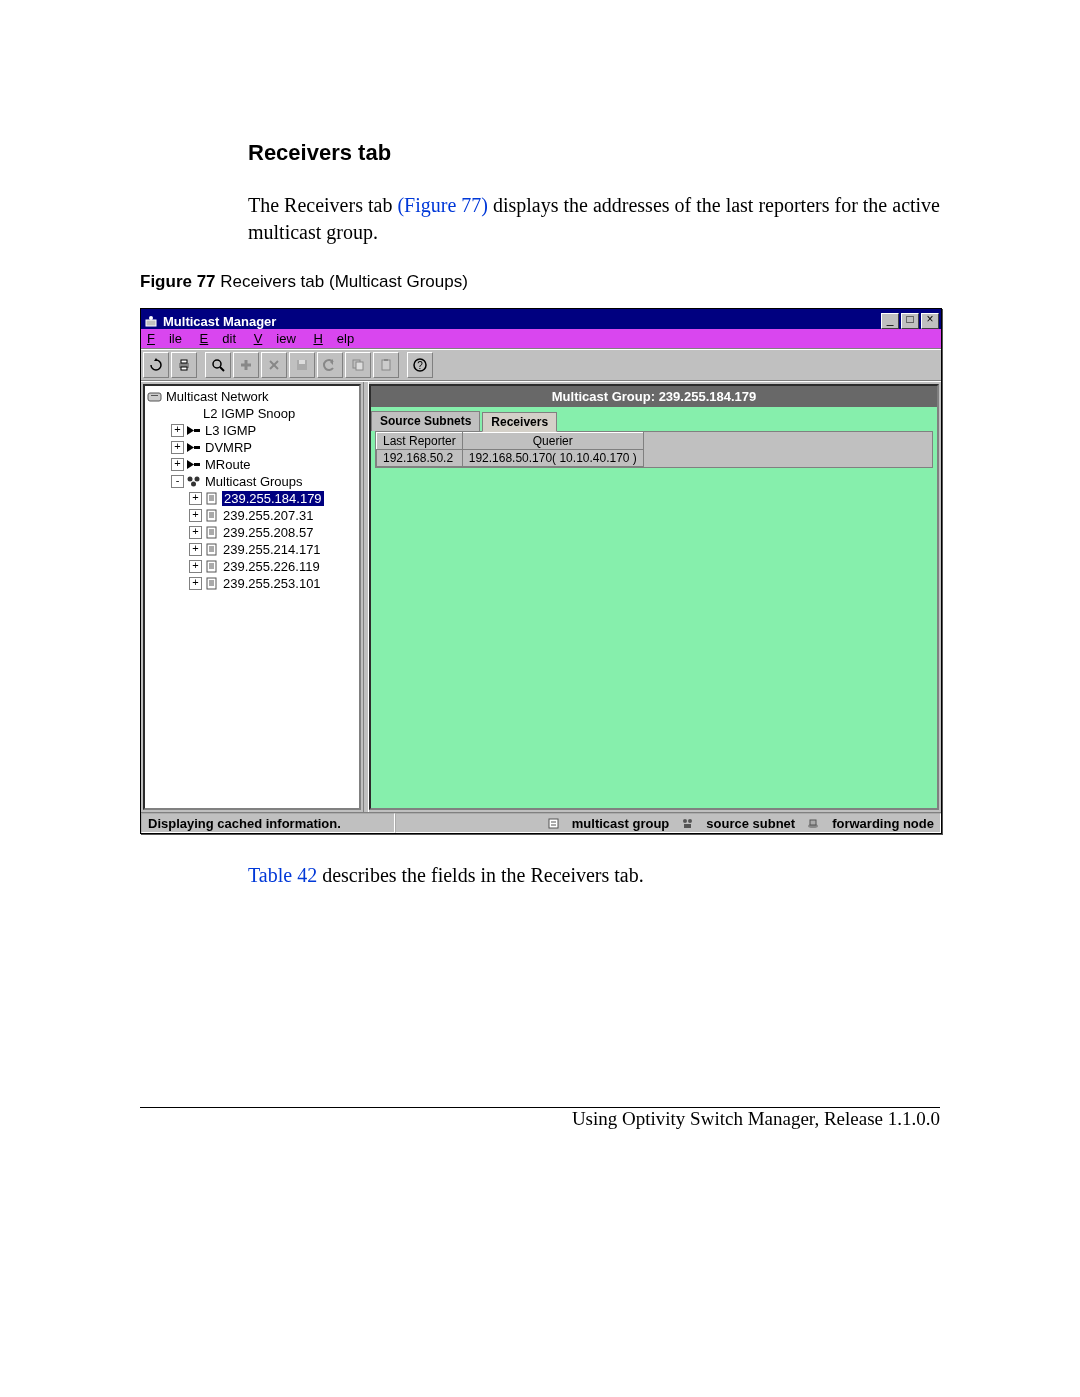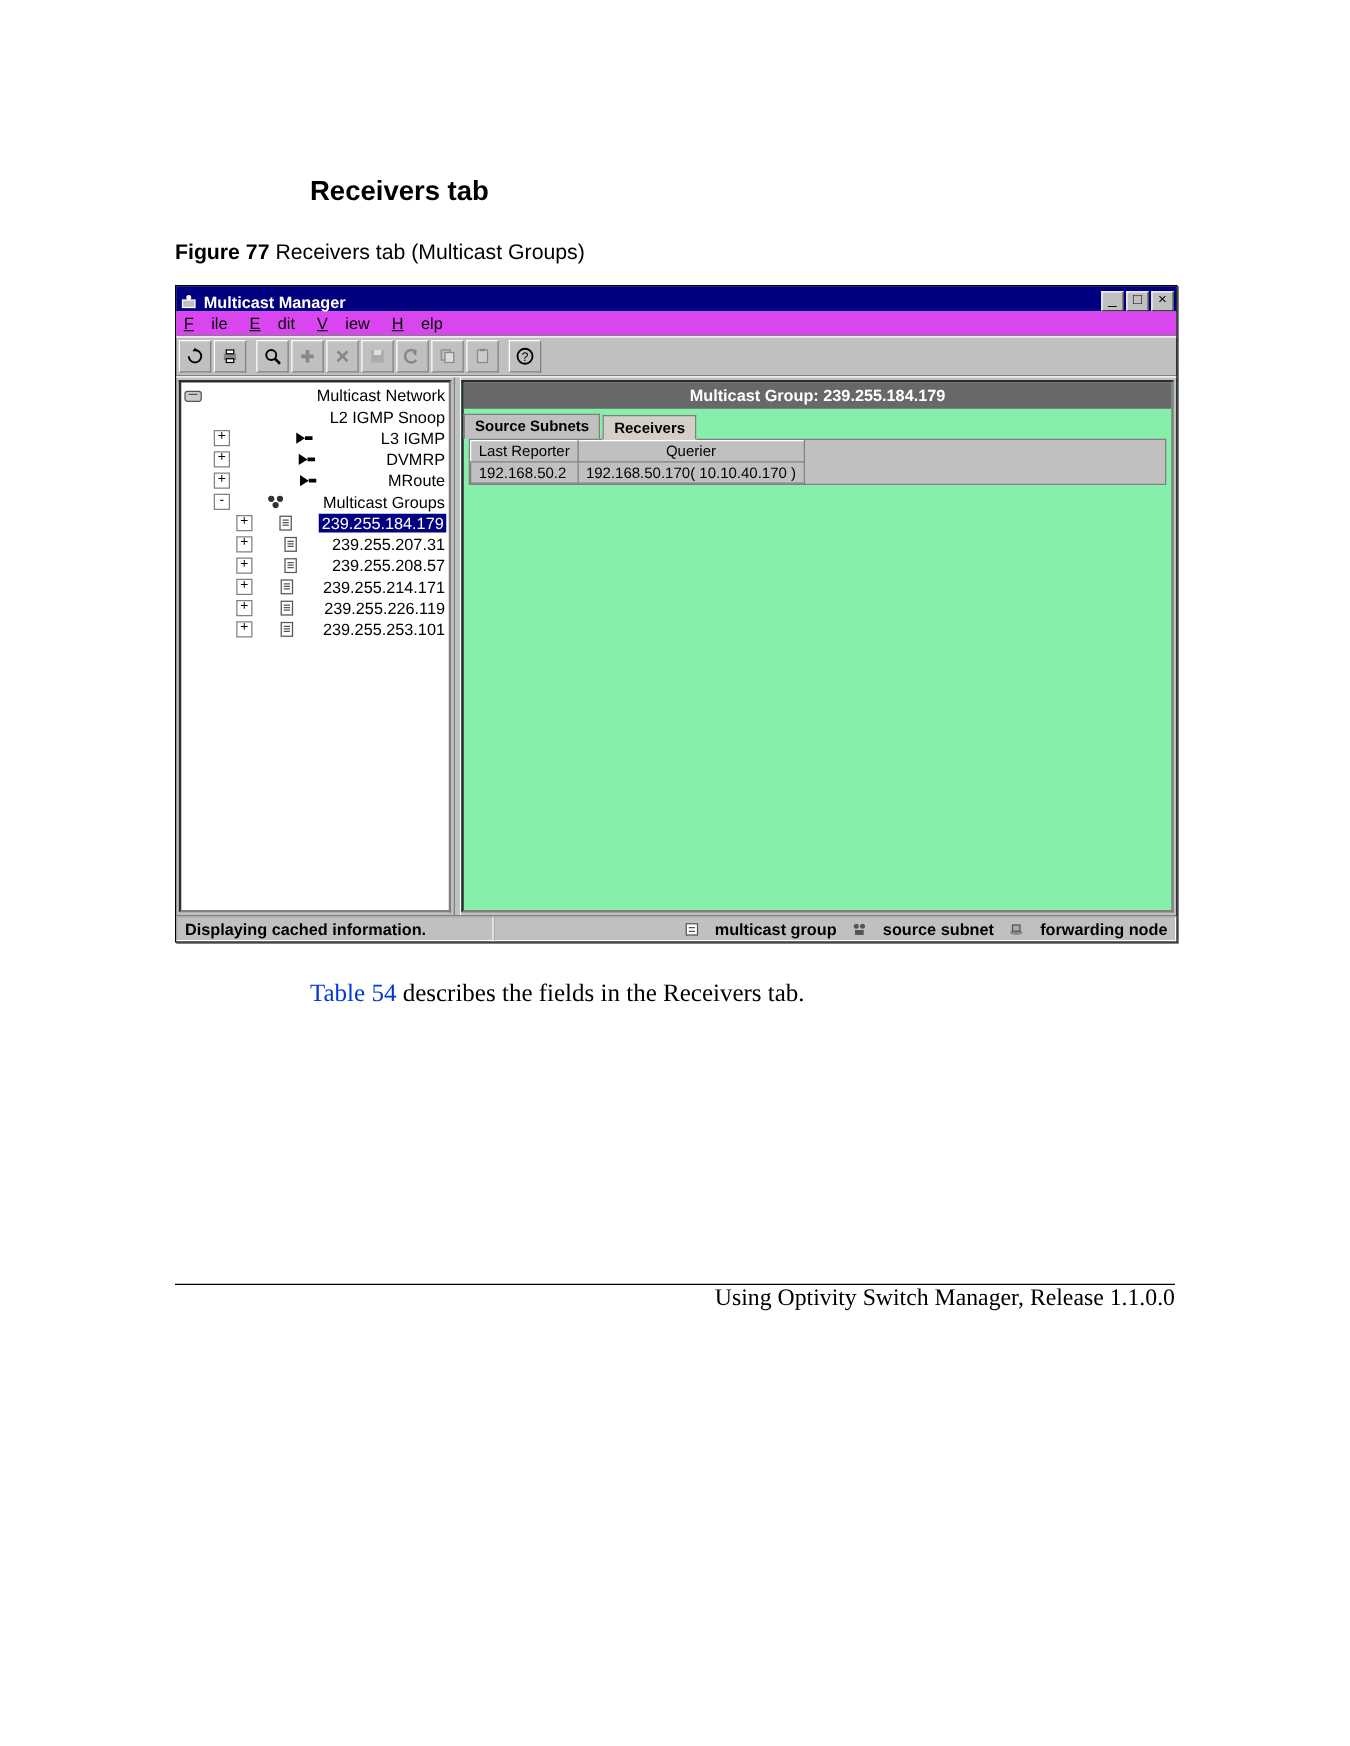--- a/index.html
+++ b/index.html
@@ -96,21 +96,21 @@
   
   .tree-panel {
     width: 210px;
     background: #fff;
     border: 2px inset #808080;
     margin: 2px;
     overflow: hidden;
     font-size: 13px;
     padding: 2px;
   }
-  .tree-row { display: flex; align-items: center; height: 17px; white-space: nowrap; justify-content: space-between; }
+  .tree-row { display: flex; align-items: center; height: 17px; white-space: nowrap; }
   .expander {
     width: 11px; height: 11px;
     border: 1px solid #808080;
     font-size: 11px; line-height: 9px;
     text-align: center;
     display: inline-block;
     background: #fff;
     margin-right: 2px;
   }
   .node-icon {
@@ -192,20 +192,23 @@
 
   svg { display: block; }
 </style>
 </head>
 <body>
 
 <div class="page">
 
   <div class="indent-col">
     <div class="section-heading">Receivers tab</div>
+    <div class="body-text">
+      <span>The Receivers tab </span><span class="ref-link">(Figure 77)</span><span> displays the addresses of the last reporters for the active multicast group.</span>
+    </div>
   </div>
 
   <div class="figure-caption">
     <span class="fignum">Figure 77</span><span>   Receivers tab (Multicast Groups)</span>
   </div>
 
   <div class="win">
     <div class="titlebar">
       <span class="ticon">
         <svg width="14" height="14">
@@ -482,19 +485,19 @@
                 <rect x="3" y="3" width="6" height="5" fill="#aaa" stroke="#555"></rect>
               </svg>
             </span>
             <span>forwarding node</span>
           </span>
       </div>
     </div>
   </div>
 
   <div class="indent-col after-fig">
-    <span class="ref-link">Table 54</span><span> describes the fields in the Receivers tab.</span>
+    <span class="ref-link">Table 42</span><span> describes the fields in the Receivers tab.</span>
   </div>
 
   <div class="footer">
     <span>Using Optivity Switch Manager, Release 1.1.0.0</span>
   </div>
 </div>
 
 </body></html>

